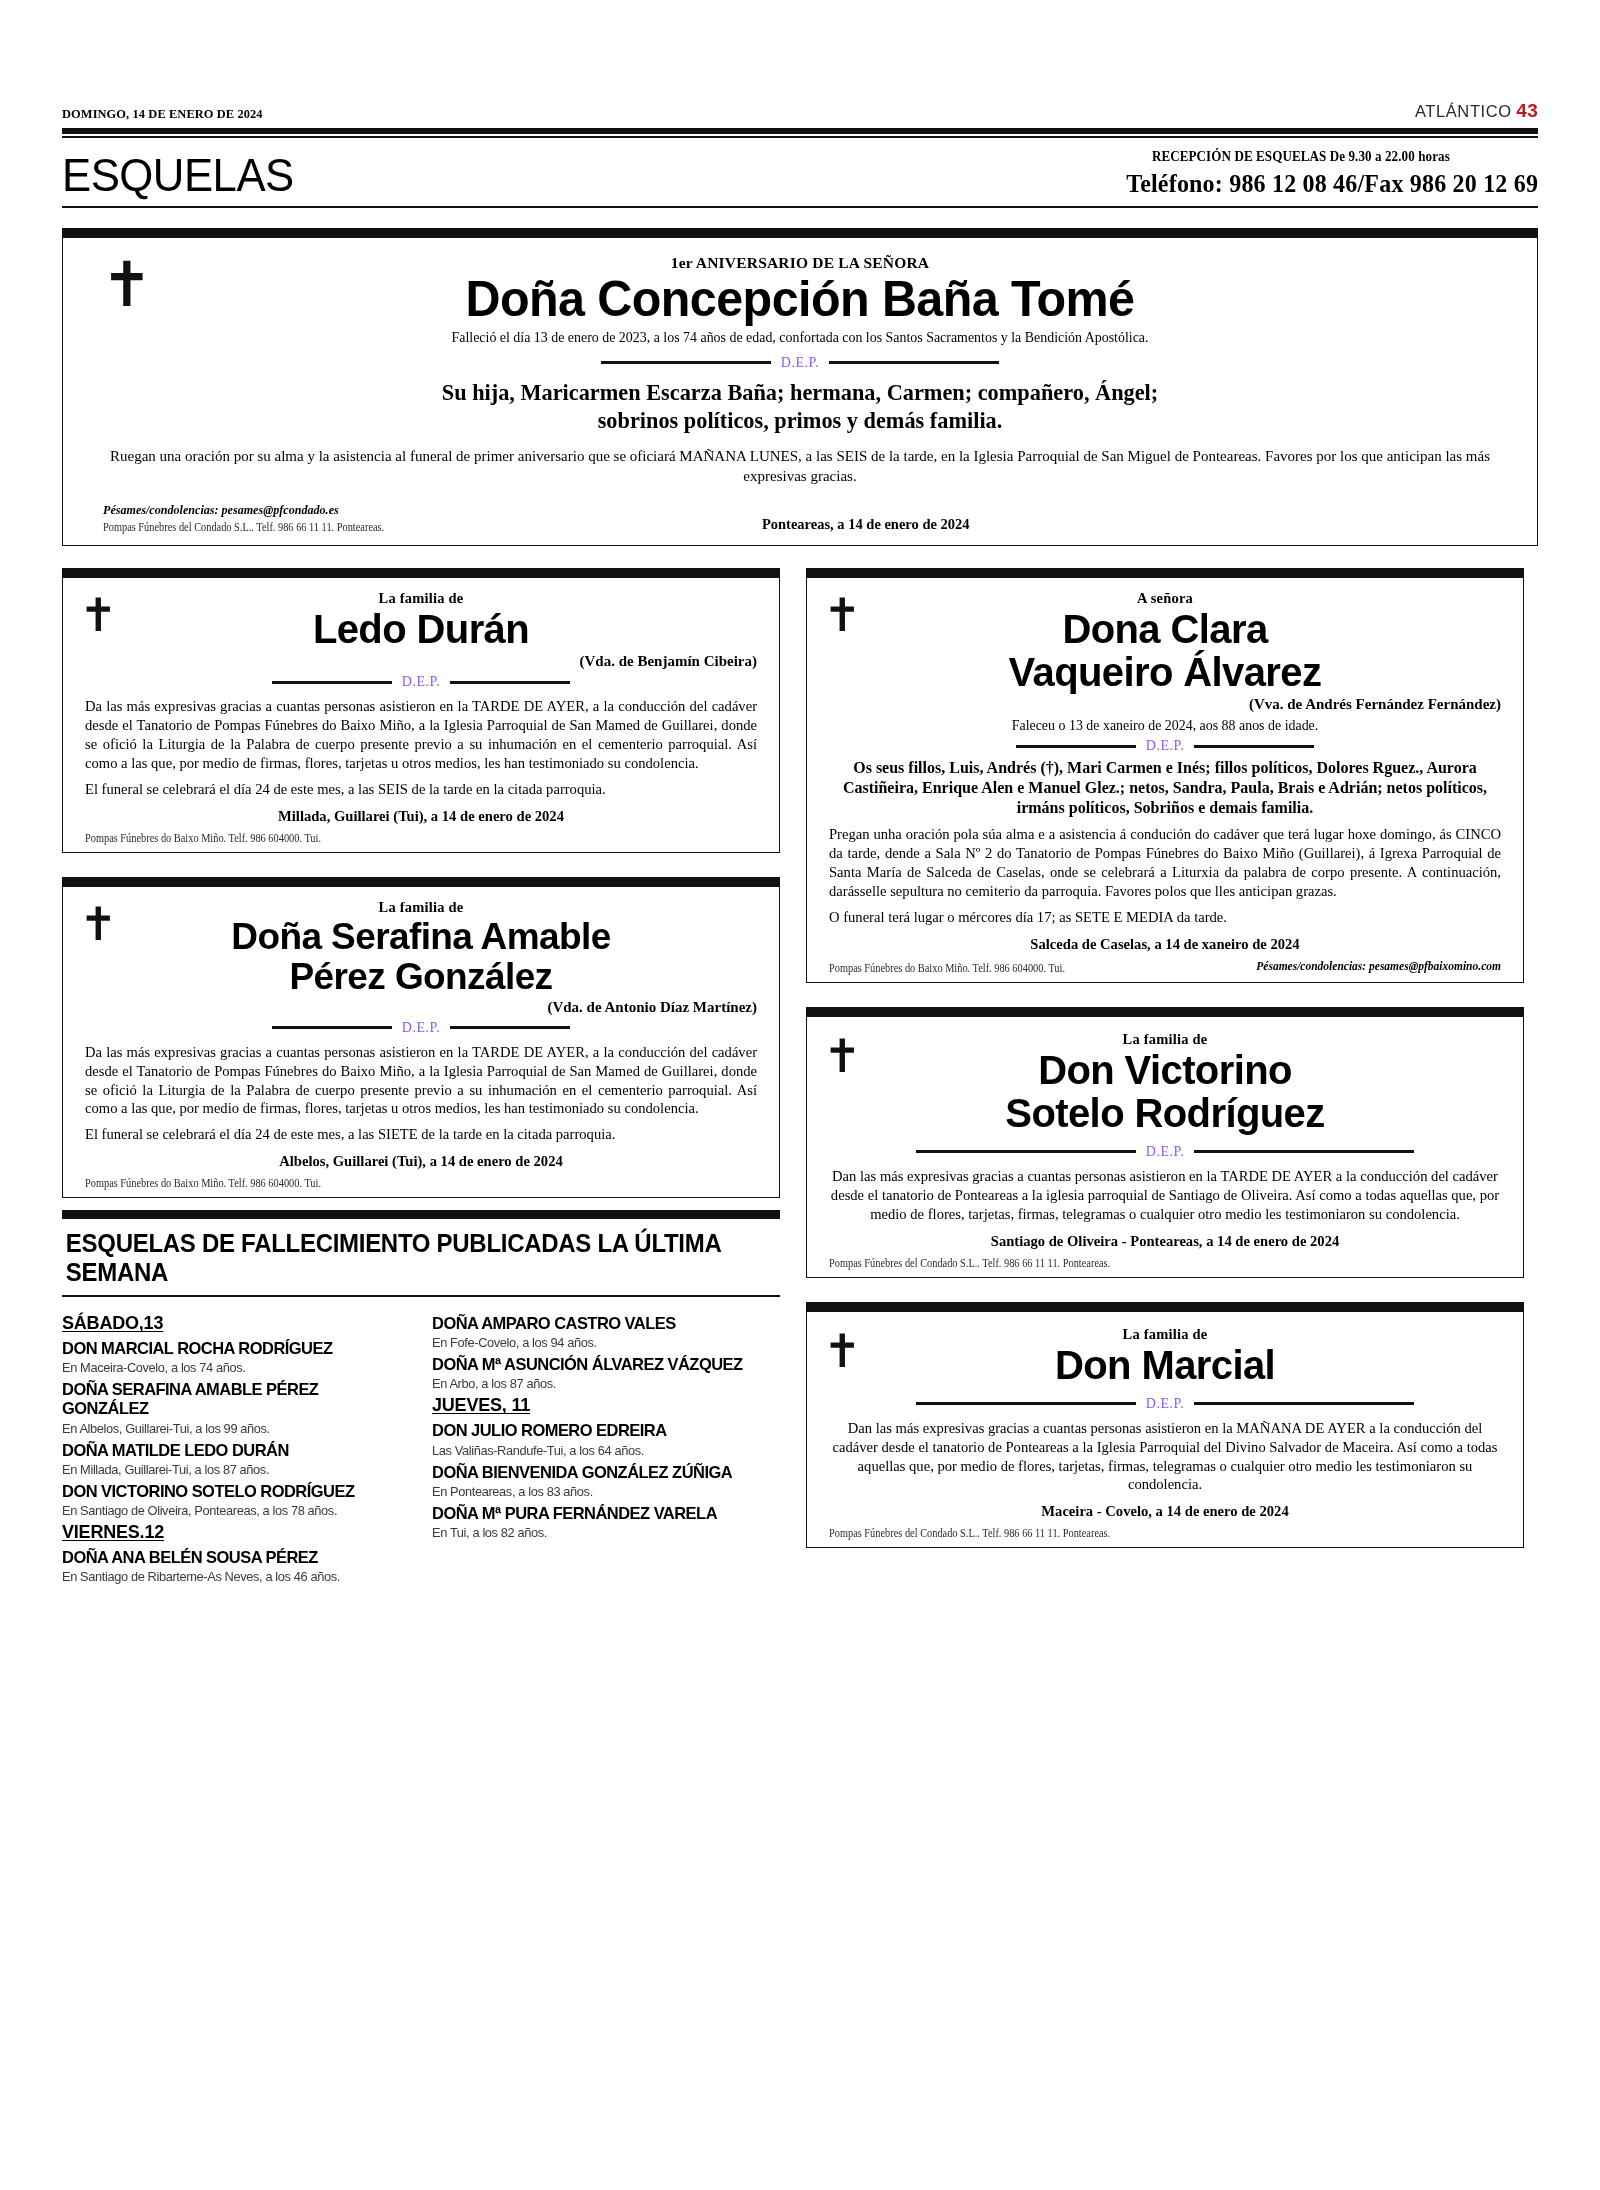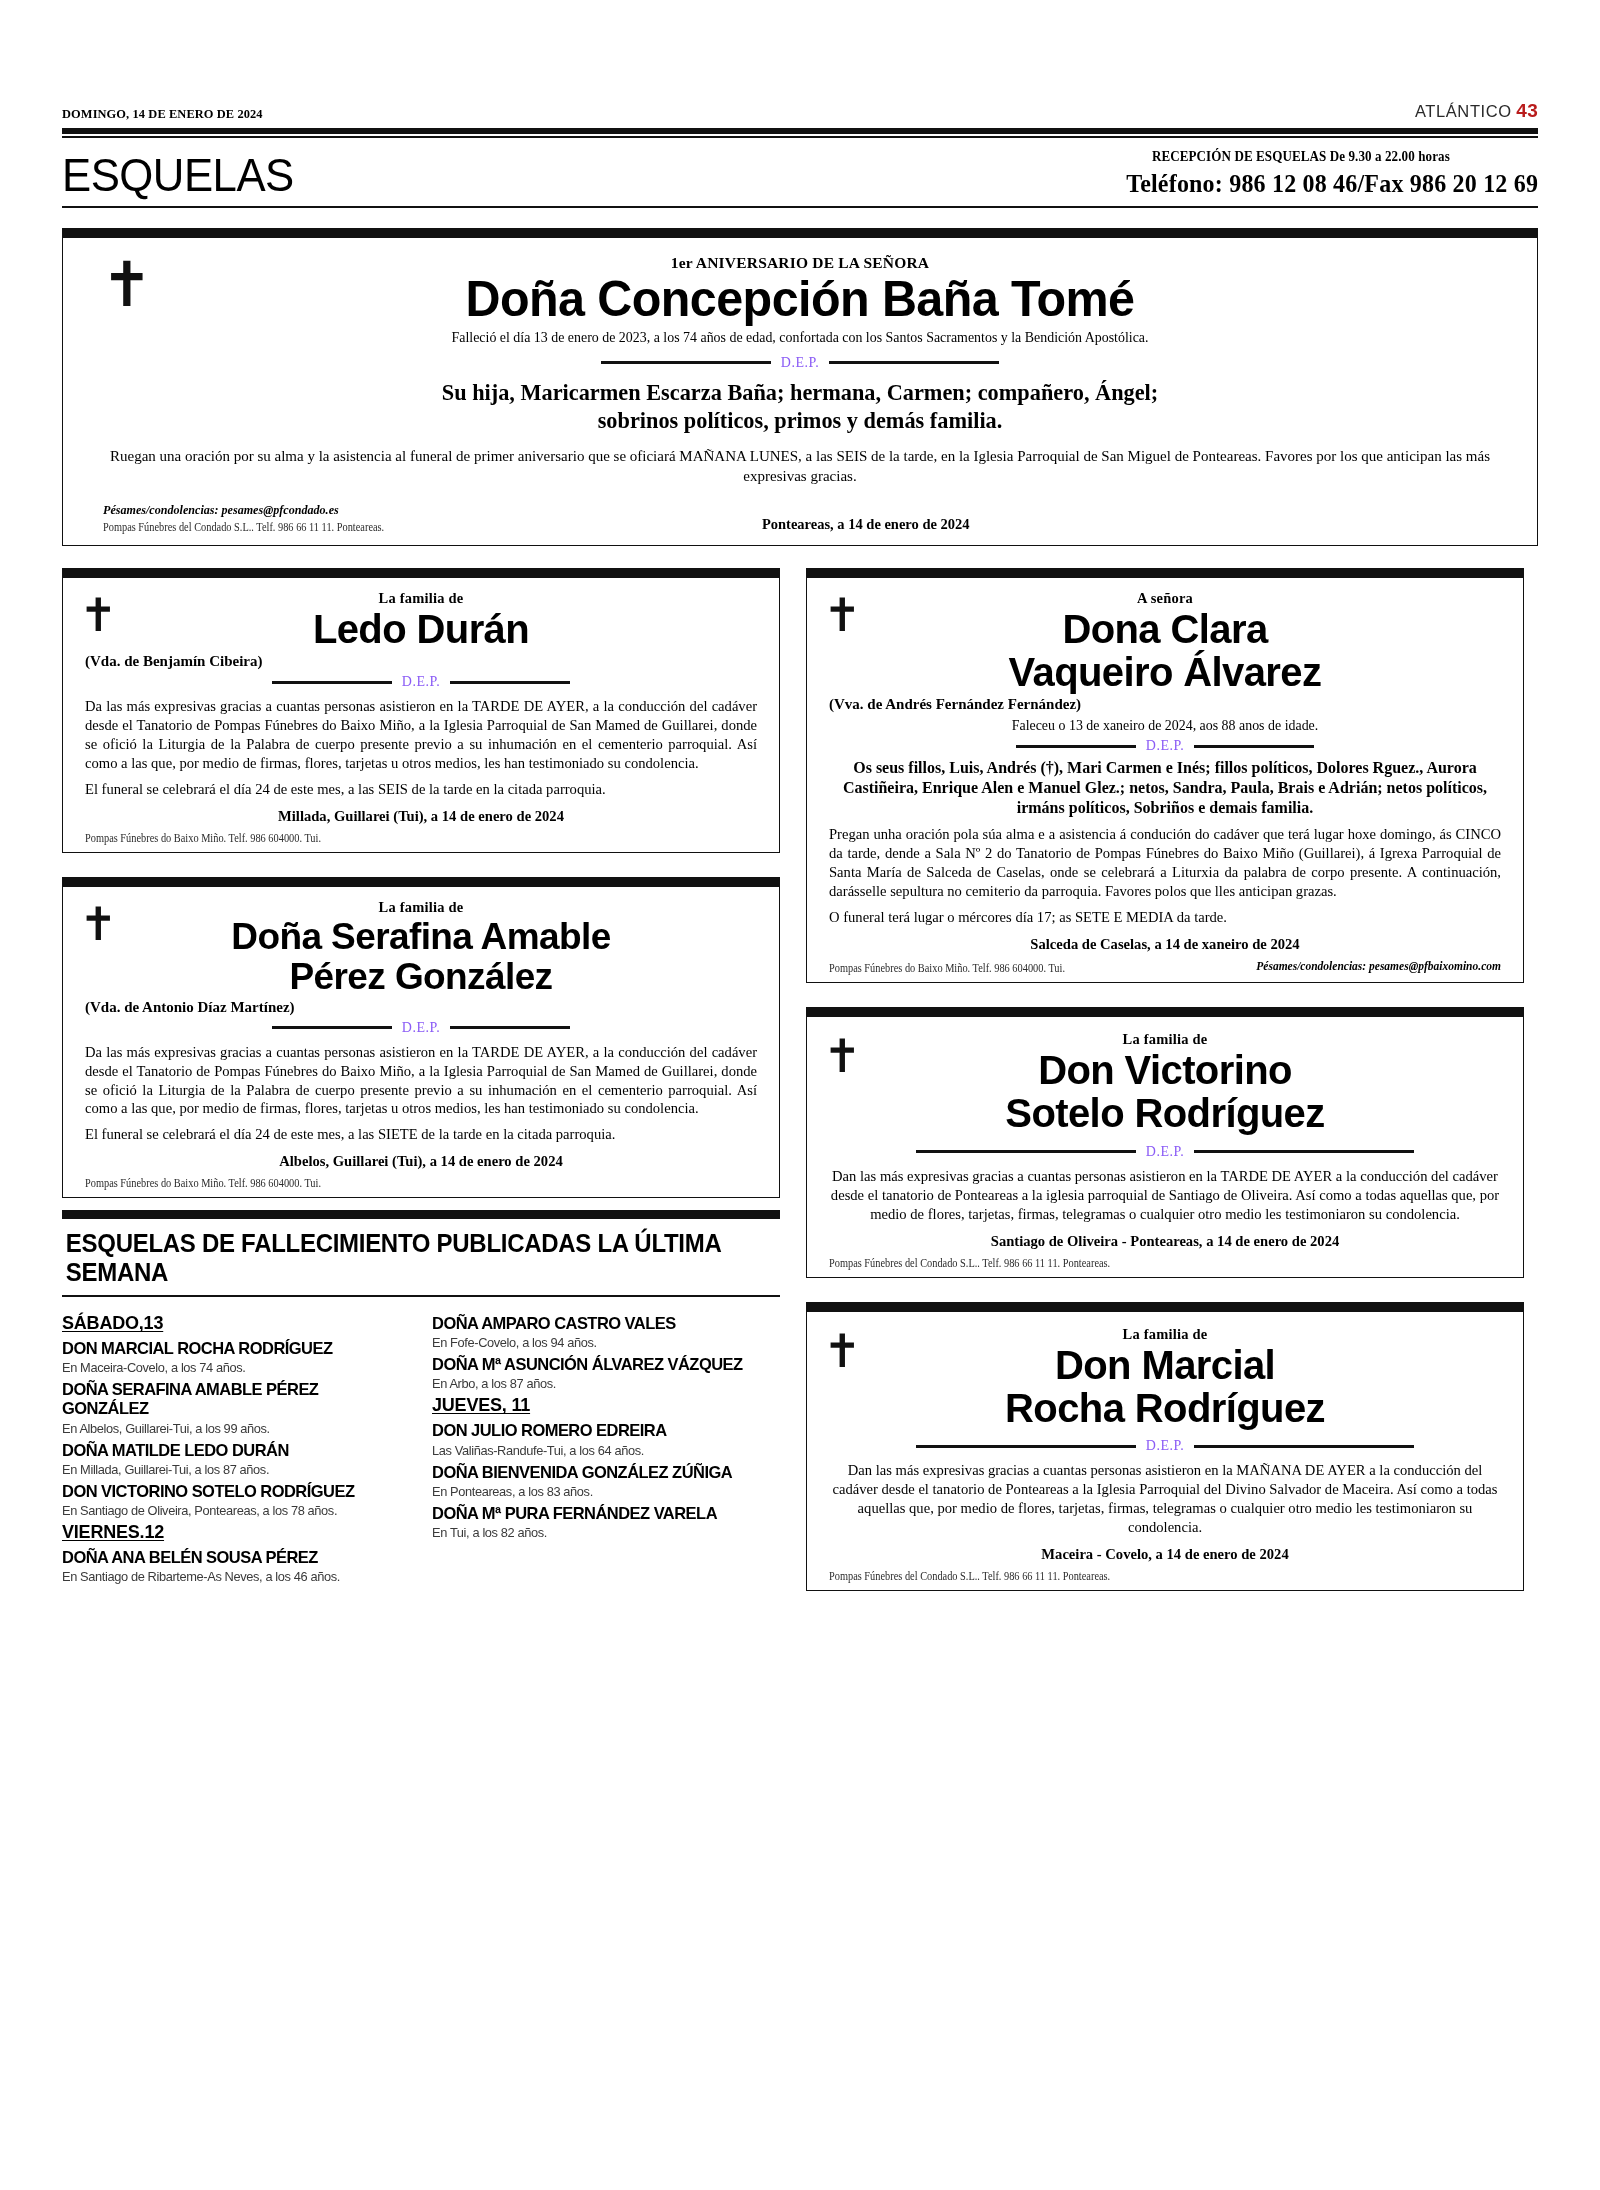--- a/index.html
+++ b/index.html
@@ -76,21 +76,21 @@
     text-align: center;
     font-family: "Liberation Sans", sans-serif;
     font-weight: 700;
     line-height: 1.02;
     letter-spacing: -0.6px;
     margin: 2px 0 2px 0;
   }
   .deceased.main { font-size: 50px; transform: scaleX(.97); }
   .deceased.med  { font-size: 40px; }
 
-  .sub { text-align: left; font-size: 15px; font-weight: 700; margin-top: 3px; }
+  .sub { text-align: right; font-size: 15px; font-weight: 700; margin-top: 3px; }
   .died { text-align: center; font-size: 14.5px; margin-top: 4px; transform: scaleX(.96); }
 
   .dep-row { display: flex; align-items: center; justify-content: center; gap: 10px; margin: 9px 0 8px 0; }
   .dep-row .bar { height: 3px; background: #111; flex: 0 0 auto; }
   .dep-row .dep { font-size: 14px; letter-spacing: .5px; color:#8b5cf6; }
   .dep-row.wide .bar { width: 170px; }
   .dep-row.narrow .bar { width: 120px; }
 
   .family {
     text-align: center; font-weight: 700; line-height: 1.22;
@@ -327,21 +327,20 @@
       </div>
 
       <div class="gap"></div>
 
       <div class="notice">
         <div class="topbar"></div>
         <div class="inner" style="padding:14px 22px 8px 22px;">
           <div class="cross" style="left:16px; top:16px; font-size:46px;">✝</div>
           <div class="kicker small">La familia de</div>
           <div class="deceased med">Don Marcial</div>
-          <div class="deceased med">Rocha Rodríguez</div>
           <div class="dep-row narrow" style="margin:10px 0 6px 0;">
             <div class="bar" style="width:220px;"></div>
             <div class="dep">D.E.P.</div>
             <div class="bar" style="width:220px;"></div>
           </div>
           <div class="body-c center" style="text-align:center;">Dan las más expresivas gracias a cuantas personas asistieron en la MAÑANA DE AYER a la conducción del cadáver desde el tanatorio de Ponteareas a la Iglesia Parroquial del Divino Salvador de Maceira. Así como a todas aquellas que, por medio de flores, tarjetas, firmas, telegramas o cualquier otro medio les testimoniaron su condolencia.</div>
           <div class="place">Maceira - Covelo, a 14 de enero de 2024</div>
           <div class="funeraria" style="margin-top:7px;">Pompas Fúnebres del Condado S.L..  Telf. 986 66 11 11. Ponteareas.</div>
         </div>
       </div>

